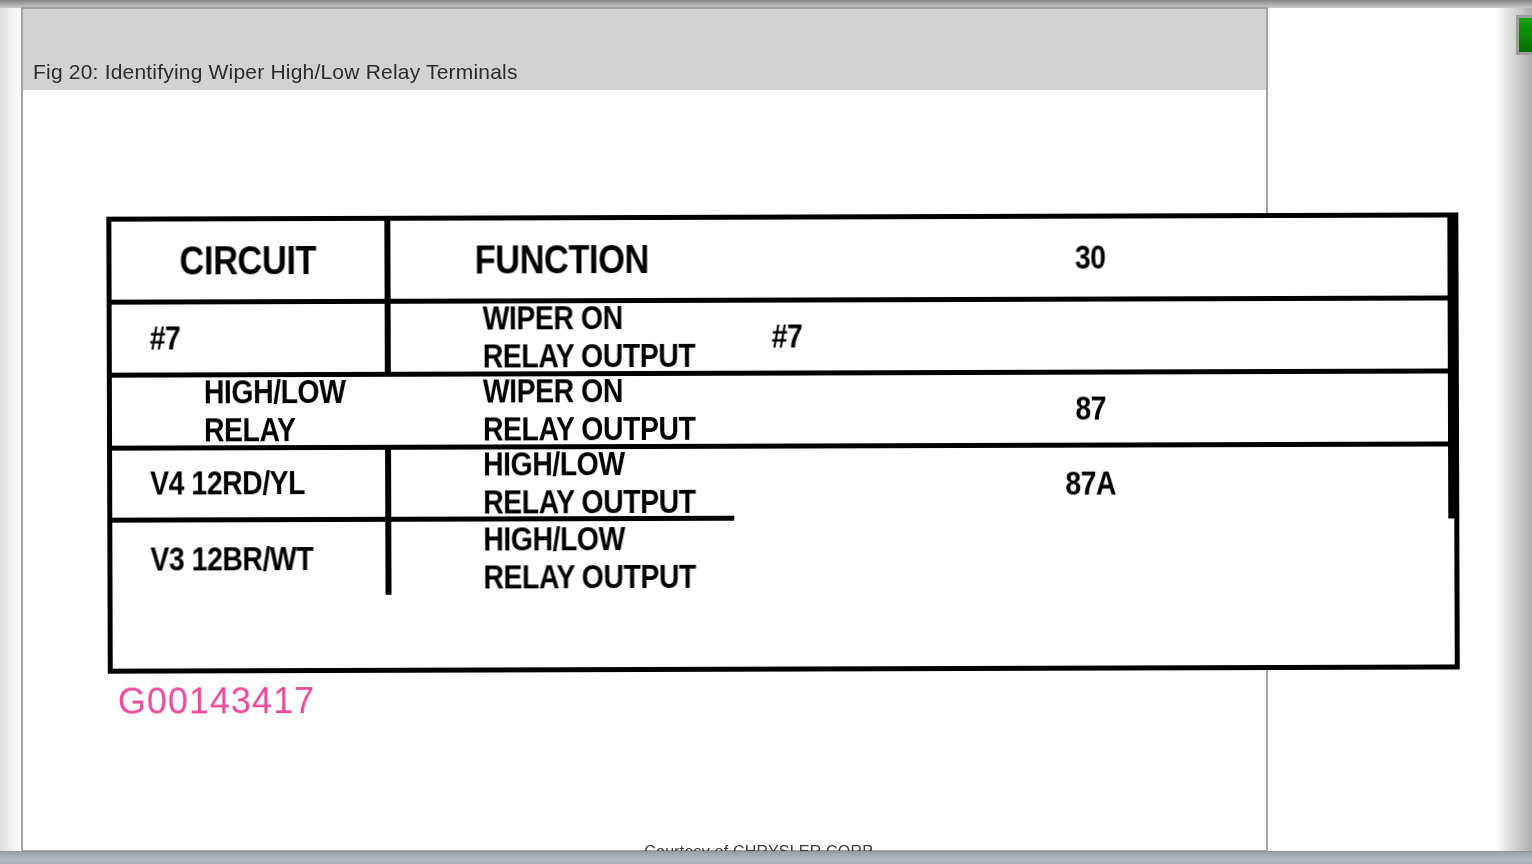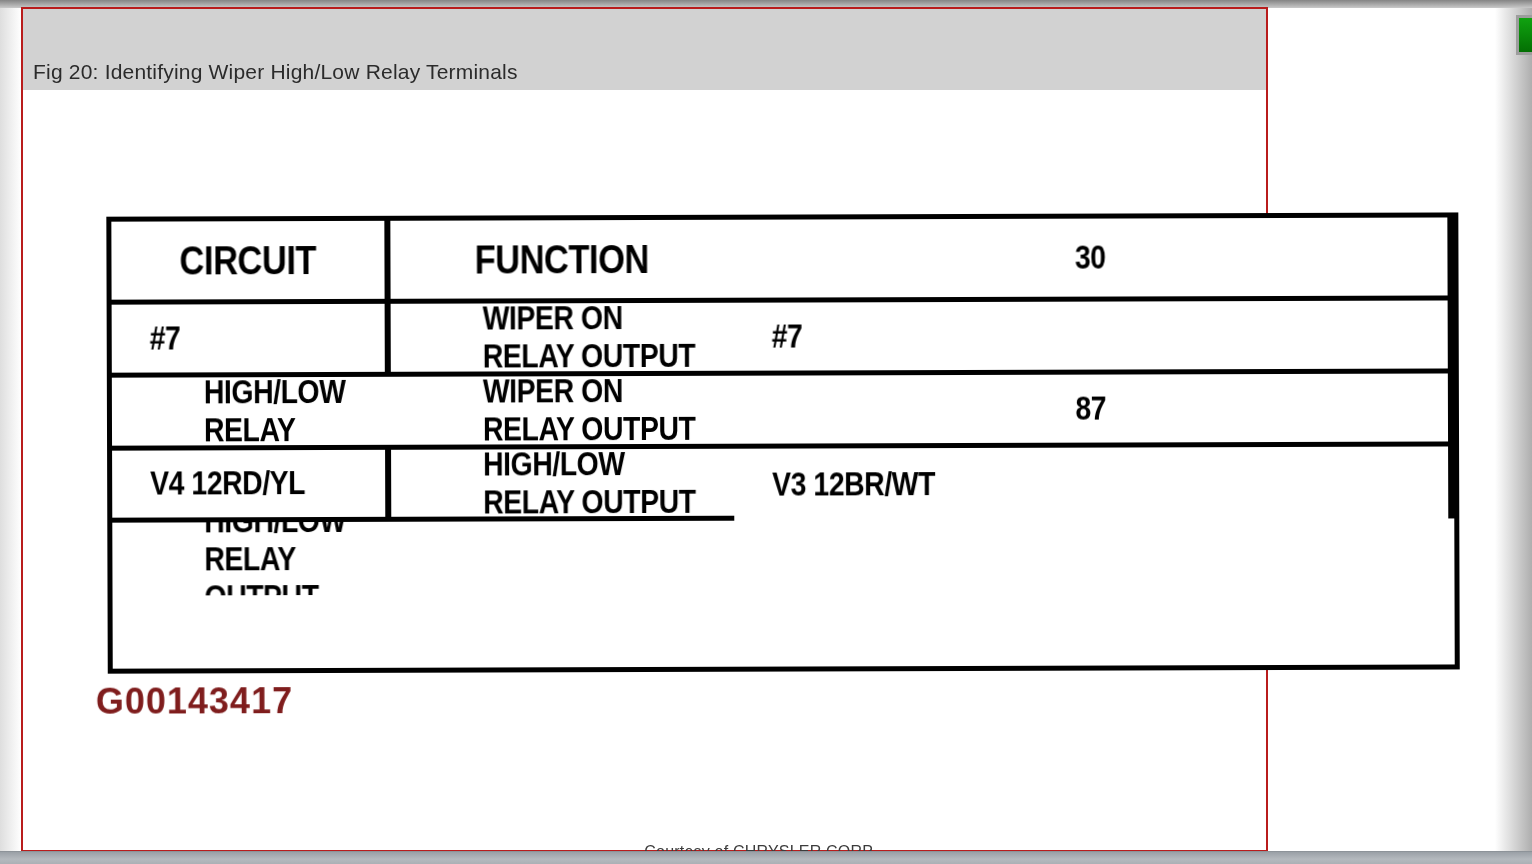--- a/index.html
+++ b/index.html
@@ -8,21 +8,21 @@
 
   
   .edge-top   { position:absolute; left:0; top:0; width:1532px; height:8px;
                 background:linear-gradient(to bottom,#848484,#c9c9c9); }
   .edge-left  { position:absolute; left:0; top:8px; width:21px; height:844px;
                 background:linear-gradient(to right,#dedede,#ffffff); }
   .edge-right { position:absolute; left:1495px; top:8px; width:37px; height:844px;
                 background:linear-gradient(to right,#ffffff,#aeaeae); }
 
   .viewer-window { position:absolute; left:21px; top:7px; width:1247px; height:845px;
-                   border:2px solid #b91c1c; background:#ffffff; }
+                   border:2px solid #a3a3a3; background:#ffffff; }
 
   .title-bar { position:absolute; left:0; top:0; width:100%; height:81px;
                background:#d2d2d2; display:flex; align-items:flex-end; }
   .title-text { padding:0 0 6px 10px; font-size:21px; color:#2b2b2b; letter-spacing:0.2px; }
 
   
   .green-thumb { position:absolute; left:1516px; top:15px; width:20px; height:40px;
                  border:3px solid #9d9d9d;
                  background:linear-gradient(to bottom,#10a210 0%,#0a8c0a 45%,#036f03 100%); }
 
@@ -45,22 +45,22 @@
   .tcell.col3 { border-right:none; }
   .tcell.lastrow { border-bottom:none; }
   .tcell.center { justify-content:center; }
   .hdr  { font-size:40px; }
   .val  { font-size:33px; }
   .cir  { padding-left:38px; }
   .fun  { padding-left:92px; }
   .cond   { display:inline-block; transform:scaleX(0.86); transform-origin:center; letter-spacing:-0.5px; }
   .cond-l { display:inline-block; transform:scaleX(0.86); transform-origin:left center; letter-spacing:-0.5px; }
 
-  .figure-number { position:absolute; left:72px; top:670px; font-size:36px;
-                   color:#7f1d1d; letter-spacing:1px;font-weight:bold; }
+  .figure-number { position:absolute; left:94px; top:670px; font-size:36px;
+                   color:#ec4899; letter-spacing:1px; }
 
   .courtesy { position:absolute; left:0; top:834px; width:1474px; text-align:center;
               font-size:16px; color:#3c3c3c; letter-spacing:0.2px; }
 </style>
 </head>
 <body>
 
 <div class="edge-top"></div>
 <div class="edge-left"></div>
 <div class="edge-right"></div>
@@ -105,20 +105,23 @@
       <div class="tcell center val">
         <span class="cond">87</span>
         </div>
       <div class="tcell val cir">
         <span class="cond-l">V4 12RD/YL</span>
         </div>
       <div class="tcell val fun col3">
         <span class="cond-l">WIPER HIGH/LOW RELAY OUTPUT (HIGH)</span>
         </div>
 
+      <div class="tcell center val lastrow">
+        <span class="cond">87A</span>
+        </div>
       <div class="tcell val cir lastrow">
         <span class="cond-l">V3 12BR/WT</span>
         </div>
       <div class="tcell val fun col3 lastrow">
         <span class="cond-l">WIPER HIGH/LOW RELAY OUTPUT (LOW)</span>
         </div>
 
     </div>
 
     <div class="figure-number">G00143417</div>

